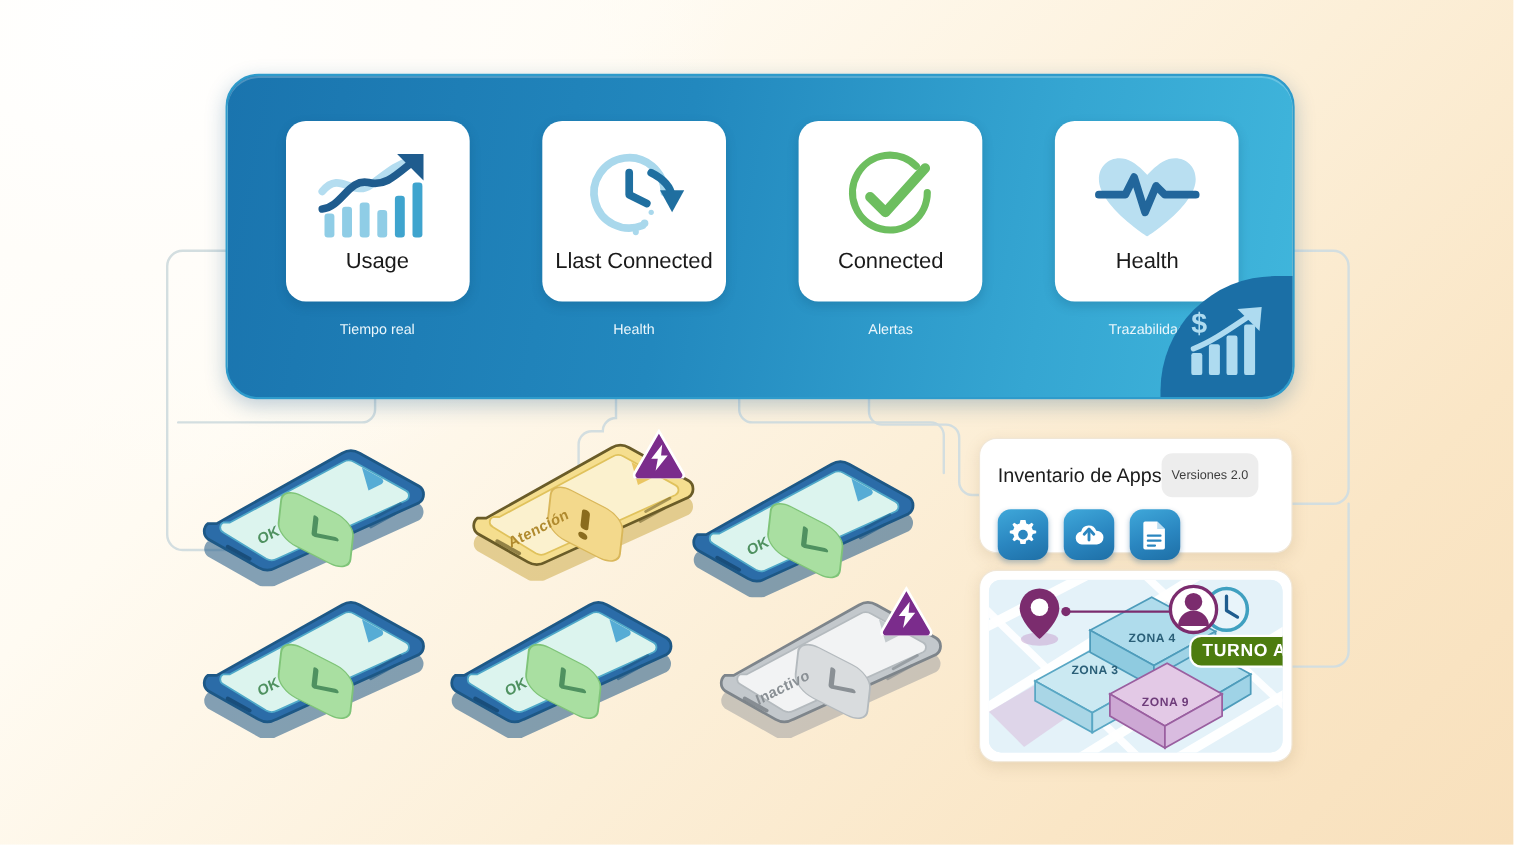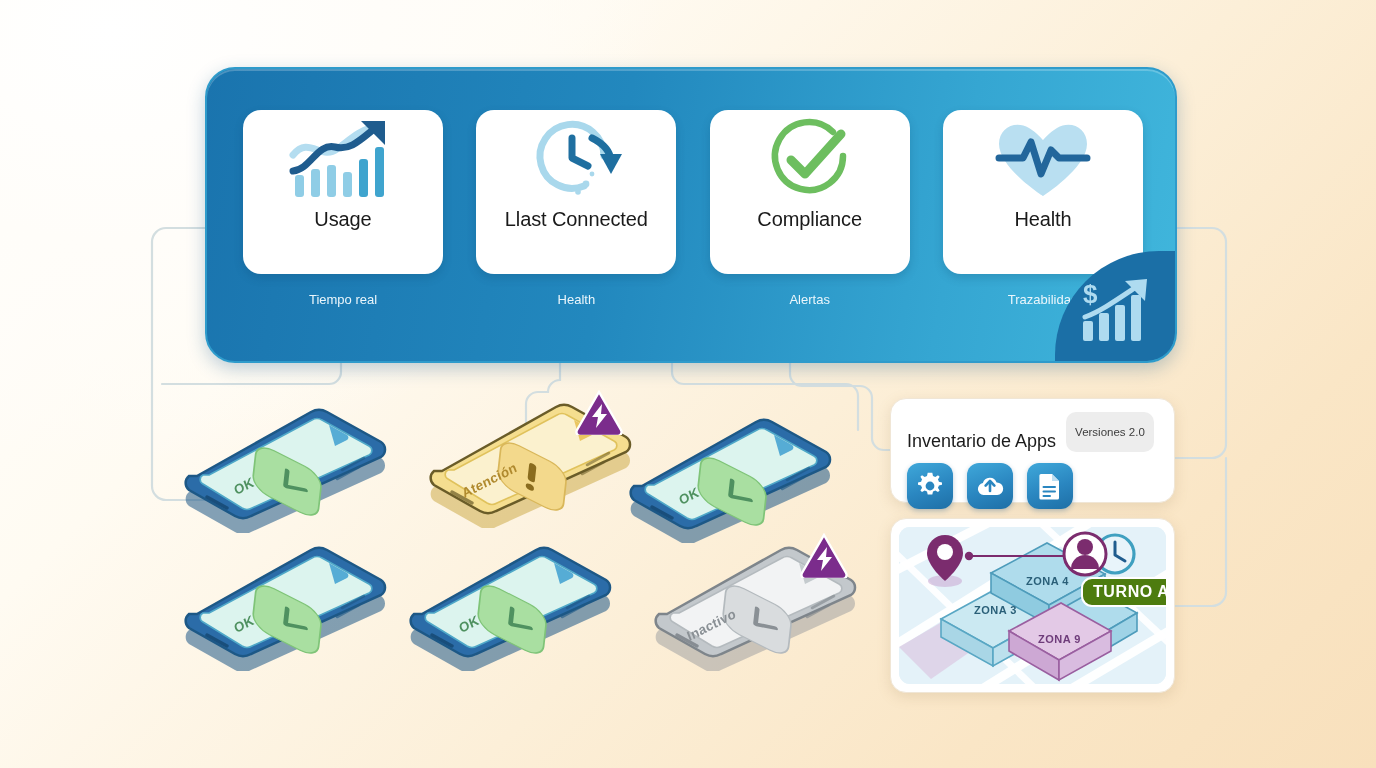--- a/index.html
+++ b/index.html
@@ -44,27 +44,27 @@
 
   .tiles {
     position: absolute; left: 0; top: 0;
     width: 972px; height: 296px;
     display: flex;
     justify-content: space-between;
     padding: 41px 41px 0 41px;
   }
   .tile-col { width: 190px; display: flex; flex-direction: column; align-items: center; }
   .tile {
-    width: 200px; height: 164px;
+    width: 167px; height: 164px;
     background: #FFFFFF;
     border-radius: 18px;
     box-shadow: 0 4px 10px rgba(10,60,95,0.20);
     display: flex; flex-direction: column;
     align-items: center; justify-content: flex-start;
-    padding-top: 4px;
+    padding-top: 23px;
   }
   .tile-ico { height: 92px; display: flex; align-items: center; justify-content: center; }
   .tile-label {
     font-size: 20px; color: #1A1A1A; letter-spacing: -0.1px;
     margin-top: 2px; white-space: nowrap;
   }
   .tile-sub {
     margin-top: 18px;
     font-size: 13px; color: #EAF6FC; white-space: nowrap;
   }
@@ -83,21 +83,21 @@
 
   
   .card {
     position: absolute;
     background: #FFFFFF;
     border-radius: 16px;
     box-shadow: 0 4px 14px rgba(150,120,80,0.18);
     border: 1px solid #F0E6D6;
   }
   #apps-card { left: 890px; top: 398px; width: 285px; height: 105px; padding: 13px 16px 0 16px; }
-  .apps-head { display: flex; align-items: flex-end; gap: 10px; }
+  .apps-head { display: flex; align-items: center; }
   .apps-title { font-size: 18px; color: #1C1C1C; white-space: nowrap; }
   .apps-badge {
     font-size: 11.5px; color: #3D3D3D;
     background: #EDEDED; border-radius: 10px;
     padding: 14px 9px; white-space: nowrap;
   }
   .apps-icons { display: flex; gap: 14px; margin-top: 11px; }
   .app-ico {
     width: 46px; height: 46px; border-radius: 12px;
     background: linear-gradient(160deg, #3FA8DA 0%, #2A86C0 55%, #1E6FA6 100%);
@@ -191,21 +191,21 @@
       </div>
 
       <div class="tile-col">
         <div class="tile">
           <div class="tile-ico">
             <svg width="90" height="88" viewBox="0 0 90 88">
               <path d="M68 16 A34 34 0 1 0 78 40" stroke="#6DBE5F" stroke-width="6.5" fill="none" stroke-linecap="round"></path>
               <path d="M26 44 L40 58 L76 18" stroke="#6DBE5F" stroke-width="9" fill="none" stroke-linecap="round" stroke-linejoin="round"></path>
             </svg>
           </div>
-          <div class="tile-label">Compliance</div>
+          <div class="tile-label">Connected</div>
         </div>
         <div class="tile-sub">Alertas</div>
       </div>
 
       <div class="tile-col">
         <div class="tile">
           <div class="tile-ico">
             <svg width="104" height="84" viewBox="0 0 104 84">
               <path d="M52 78 C52 78 8 50 8 26 C8 10 24 2 38 10 C45 14 52 22 52 22
                        C52 22 59 14 66 10 C80 2 96 10 96 26 C96 50 52 78 52 78 Z" fill="#B9DFF1"></path>

